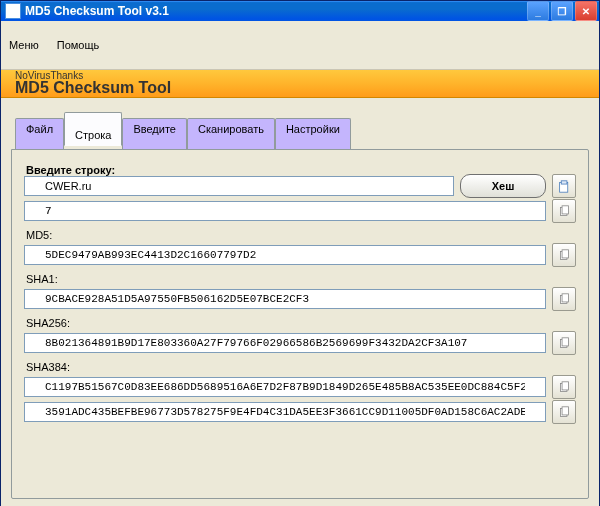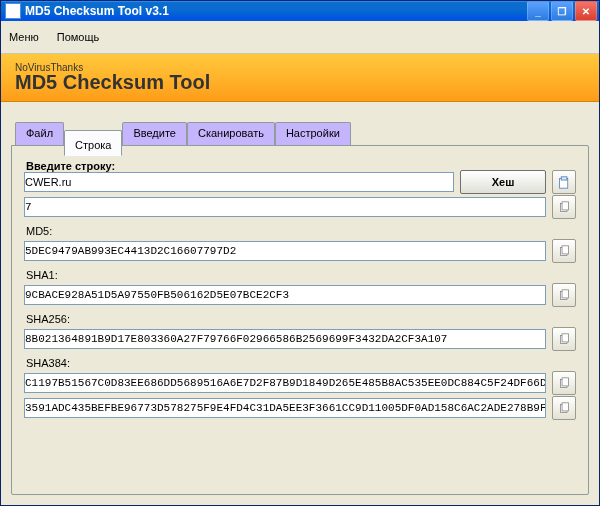--- a/index.html
+++ b/index.html
@@ -45,35 +45,35 @@
     color:#fff;
     display:flex;align-items:center;justify-content:center;
     font-size:10px;font-weight:bold;
     cursor:pointer;
   }
   .win-btn.close { background: linear-gradient(#f57367,#d93f2f); }
   .menubar {
     height: 20px;
     background: #ece9d8;
     display: flex;
-    padding: 8px 4px;
+    padding: 16px 4px;
     gap: 10px;
     border-bottom: 1px solid #cac6b5;
   }
   .menu-item { cursor:pointer; padding:2px 4px;}
   .banner {
     height: 58px;
     background: linear-gradient(to bottom, #ffc83d 0%, #ffb42b 50%, #ff9c1a 100%);
     border-bottom: 1px solid #d28700;
     display: flex;
     align-items: center;
     padding: 0 14px;
   }
   .banner-left .sub { font-size: 10px; color: #333; }
-  .banner-left .main { font-size: 20px; font-weight: bold; color: #333; margin-top:-2px; }
+  .banner-left .main { font-size: 16px; font-weight: bold; color: #333; margin-top:-2px; }
   .banner-link { color: #0033cc; font-weight: bold; font-size: 11px; text-decoration: underline; cursor:pointer;}
   .content {
     flex: 1;
     background: #ece9d8;
     padding: 10px 10px 10px 10px;
     box-sizing:border-box;
   }
   .tabstrip {
     display: flex;
     margin-left: 4px;
@@ -87,22 +87,22 @@
     margin-right: 0px;
     position: relative;
     top: 10px;
     cursor:pointer;
     font-size:11px;
   }
   .tab.active {
     background: #fcfcfe;
     border-bottom: 1px solid #fcfcfe;
     z-index: 3;
-    top: 18px;
-    padding-top:8px;
+    top: 4px;
+    padding-top:16px;
   }
   .tabbox {
     border: 1px solid #919b9c;
     background: #fcfcfe;
     padding: 14px 12px 14px 12px;
     border-radius: 0 2px 2px 2px;
     position: relative;
     z-index:1;
     height: 350px;
     box-sizing:border-box;
@@ -114,32 +114,32 @@
   }
   .row-label { margin: 6px 0 2px 2px; font-size:11px;}
   .top-row { display:flex; align-items:center; gap:6px; margin-top:-4px;}
   .text-input {
     flex:1;
     height: 20px;
     border: 1px solid #7f9db9;
     background:#fff;
     font-family: Tahoma, Arial, sans-serif;
     font-size: 11px;
-    padding: 2px 0;
+    padding: 2px 20px;
     box-sizing:border-box;
   }
   .hash-btn {
     width: 86px;
     height: 24px;
     border: 1px solid #707070;
     background: linear-gradient(#fff,#e0e0d8);
     font-weight:bold;
     font-size:11px;
     cursor:pointer;
-    border-radius:2px;
+    border-radius:10px;
   }
   .icon-btn {
     width: 22px; height: 22px;
     border: 1px solid #9a9a8f;
     background: linear-gradient(#fff,#e4e2d4);
     border-radius:2px;
     display:flex;align-items:center;justify-content:center;
     cursor:pointer;
     flex-shrink:0;
   }

